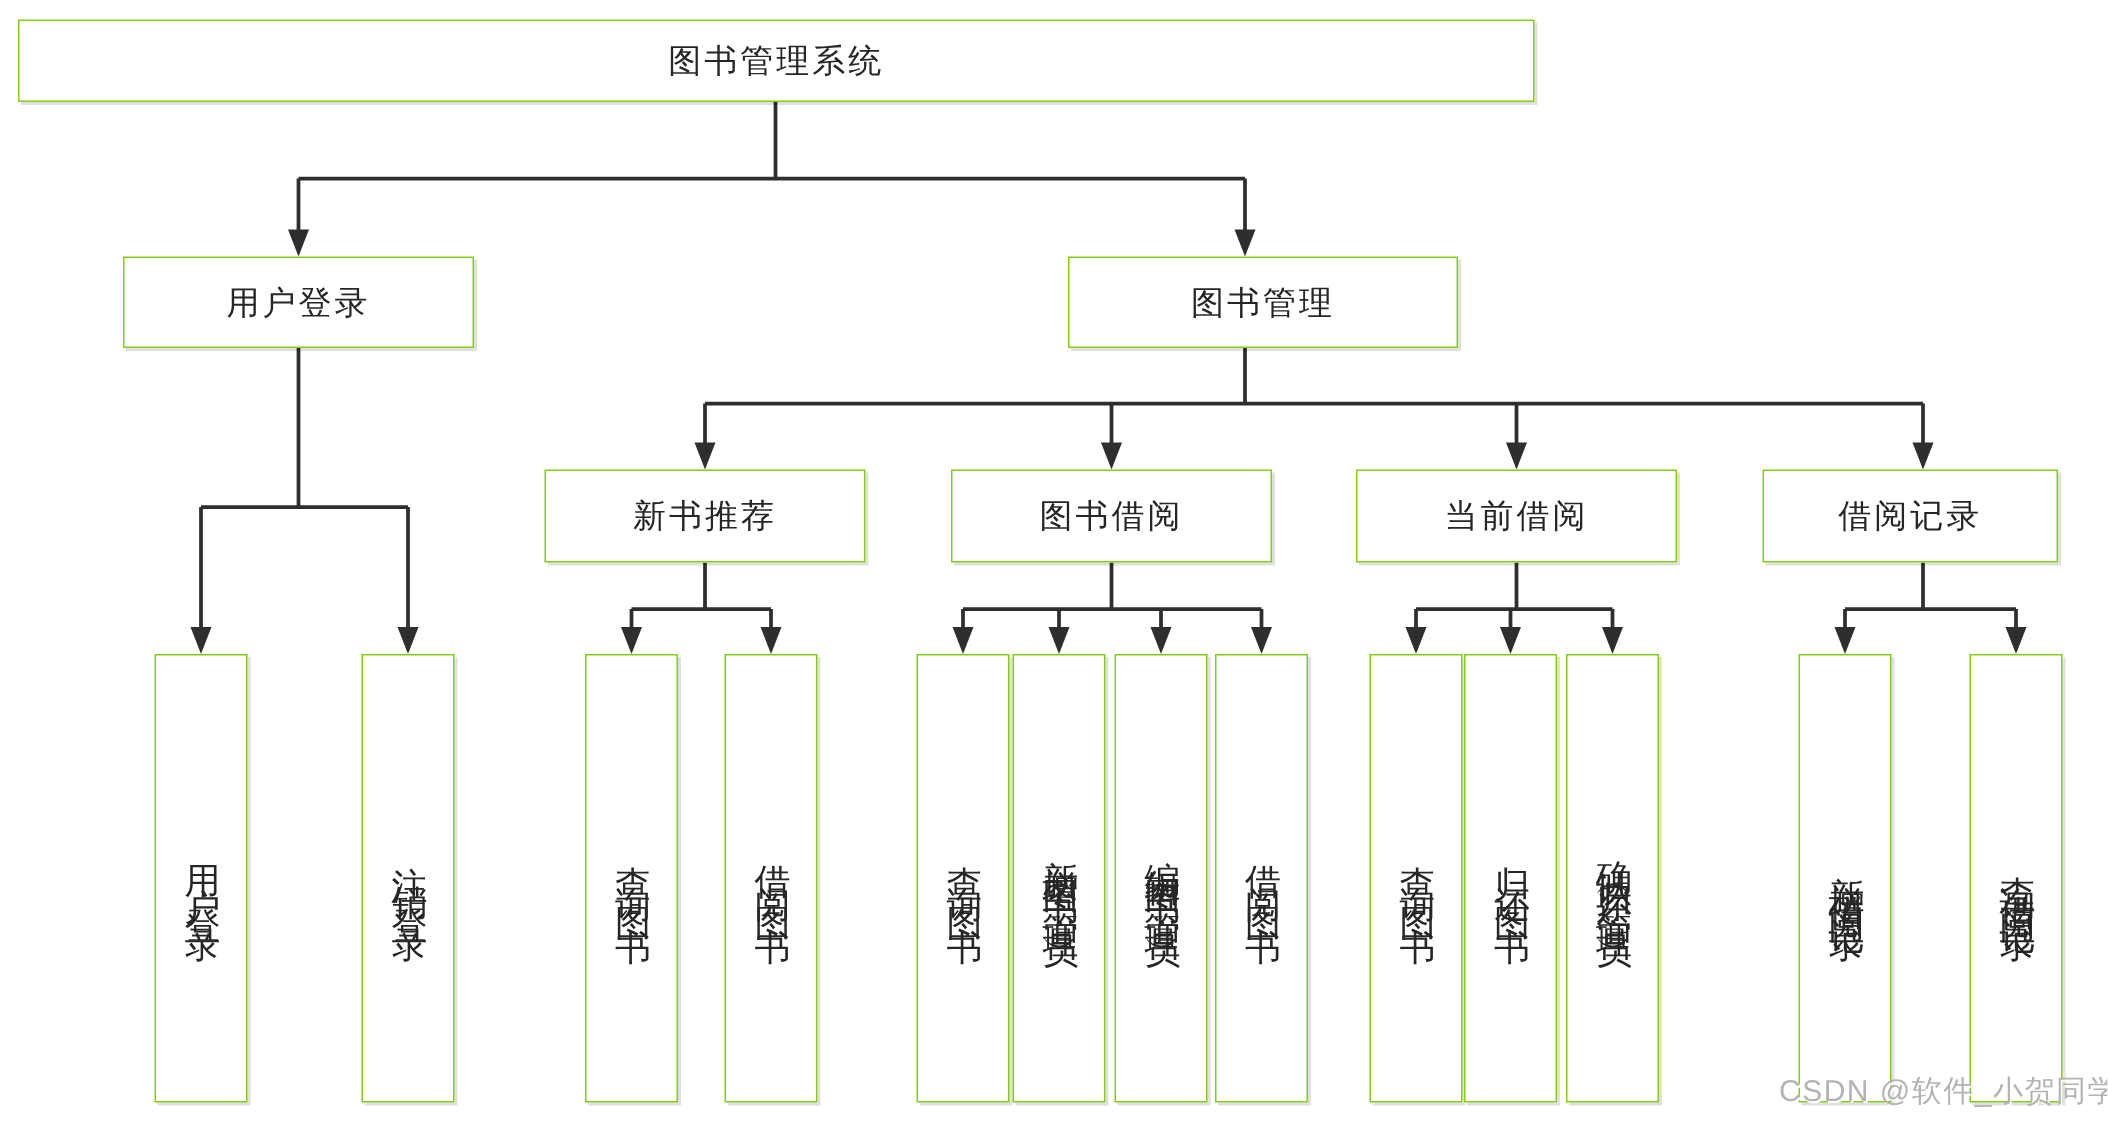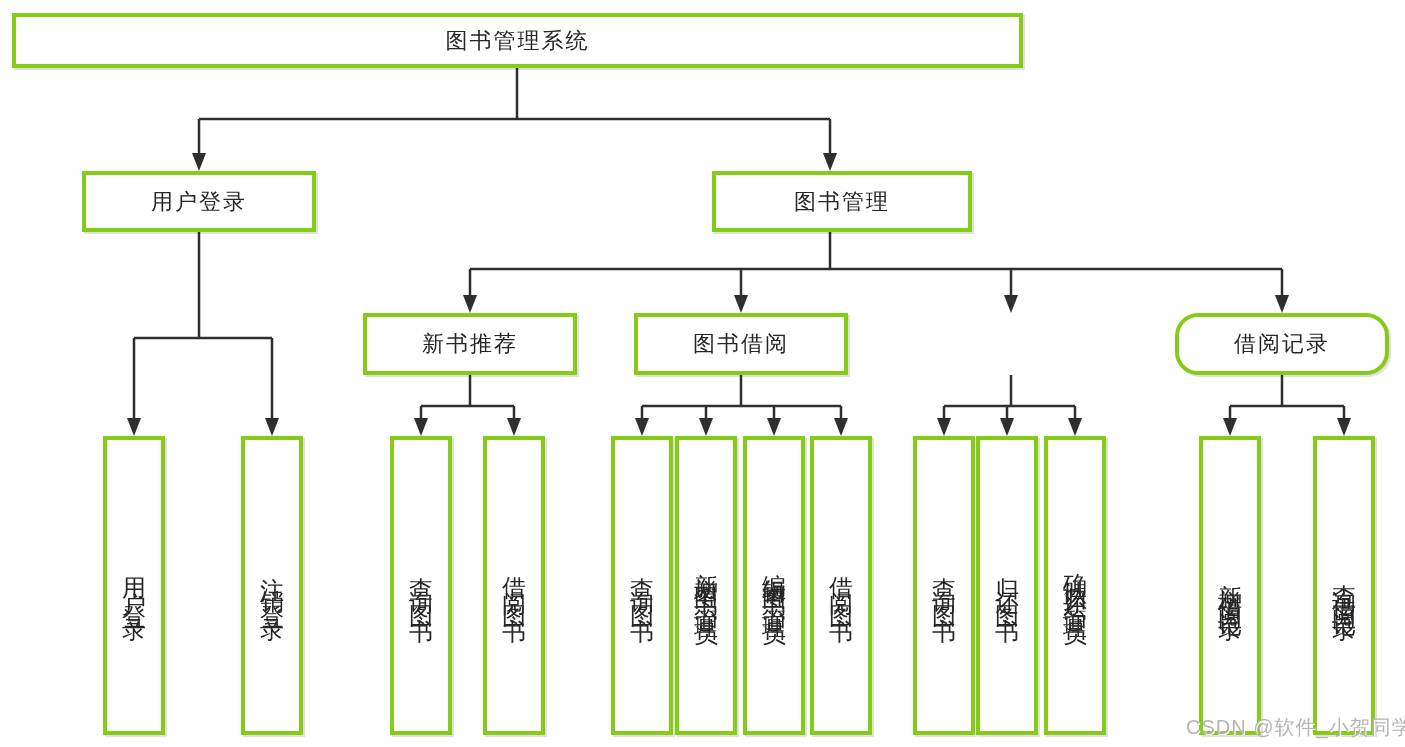--- a/index.html
+++ b/index.html
@@ -14,21 +14,21 @@
   .wires {
     position: absolute;
     left: 0; top: 0;
     width: 1405px; height: 747px;
     pointer-events: none;
   }
   .box {
     position: absolute;
     box-sizing: border-box;
     background: #ffffff;
-    border: 4px solid #84cc16;
+    border: 1px solid #84cc16;
     box-shadow: 2px 2px 0 rgba(0,0,0,0.12);
     display: flex;
     align-items: center;
     justify-content: center;
   }
   .h-label {
     font-size: 22px;
     color: #262626;
     letter-spacing: 2px;
     white-space: nowrap;
@@ -113,21 +113,24 @@
   <div class="box" style="left:712px; top:171px; width:260px; height:61px;">
     <span class="h-label">图书管理</span>
   </div>
 
   <div class="box" style="left:363px; top:313px; width:214px; height:62px;">
     <span class="h-label">新书推荐</span>
   </div>
   <div class="box" style="left:634px; top:313px; width:214px; height:62px;">
     <span class="h-label">图书借阅</span>
   </div>
-  <div class="box" style="left:1175px; top:313px; width:214px; height:62px;border-radius:23px;">
+  <div class="box" style="left:904px; top:313px; width:214px; height:62px;">
+    <span class="h-label">当前借阅</span>
+  </div>
+  <div class="box" style="left:1175px; top:313px; width:197px; height:62px;">
     <span class="h-label">借阅记录</span>
   </div>
 
   <div class="box" style="left:103px; top:436px; width:62px; height:299px;">
     <span class="v-label">用户登录</span>
   </div>
   <div class="box" style="left:241px; top:436px; width:62px; height:299px;">
     <span class="v-label">注销登录</span>
   </div>
 

